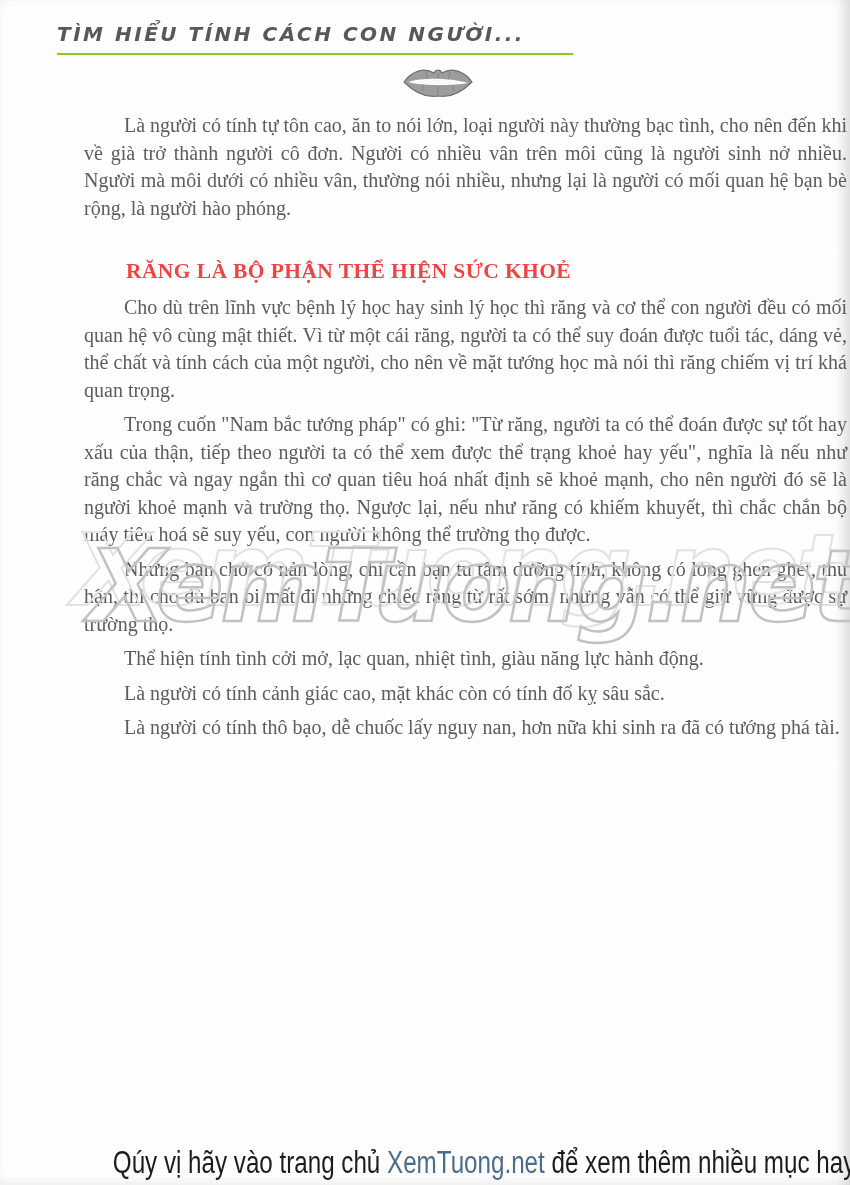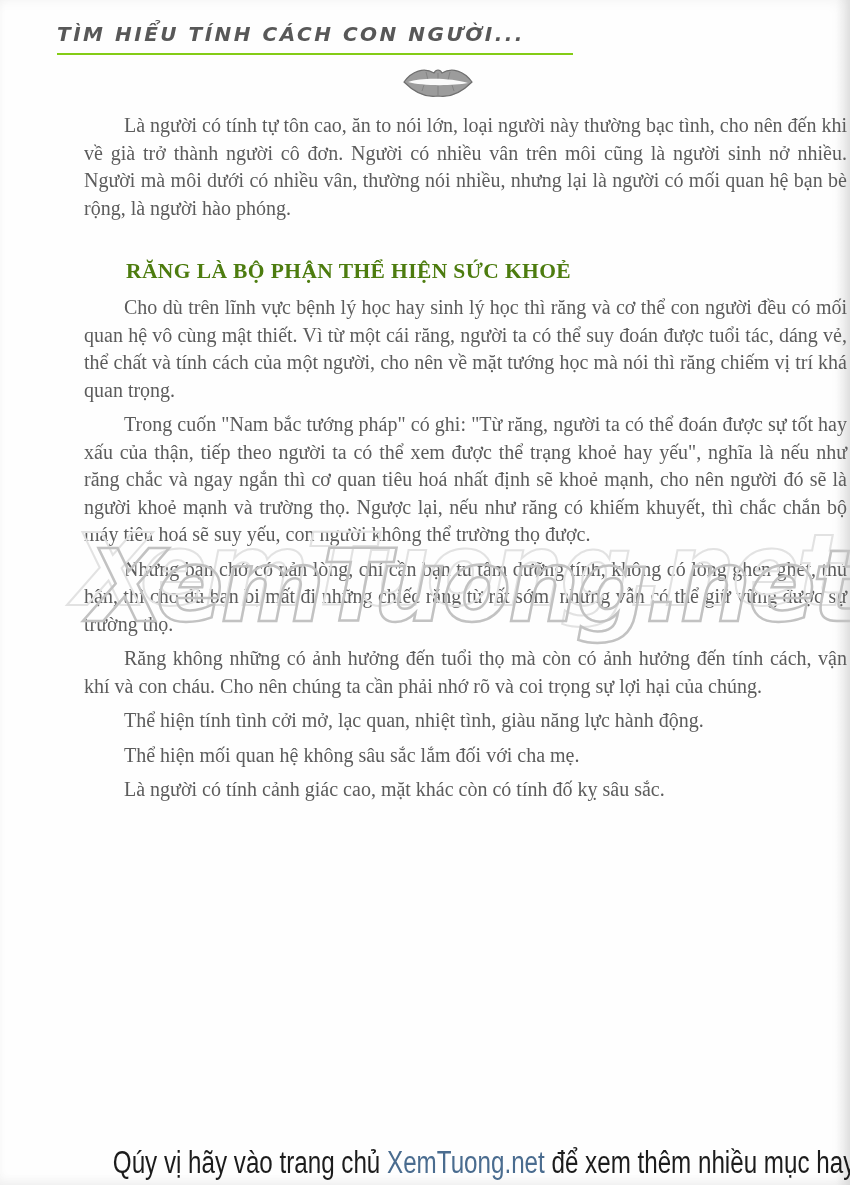--- a/index.html
+++ b/index.html
@@ -20,21 +20,21 @@
   }
   
   .lips{position:absolute;left:398px;top:60px;width:80px;height:44px;z-index:4;}
   
   .body-col{
     position:absolute;left:57px;top:112px;width:763px;z-index:1;
     font-size:20px;line-height:27.5px;color:#5c5c5c;text-align:justify;margin-left:27px;
   }
   .para{margin:0 0 7px 0;text-indent:40px;}
   .section-heading{
-    font-size:21.5px;font-weight:bold;color:#4d7c0f;letter-spacing:0.4px;
+    font-size:21.5px;font-weight:bold;color:#ef4444;letter-spacing:0.4px;
     margin:34px 0 8px 0;text-indent:42px;line-height:30px;text-align:left;
   }
   
   .wm{
     position:absolute;white-space:nowrap;font-family:"DejaVu Sans", sans-serif;
     font-weight:bold;font-style:italic;font-size:100px;letter-spacing:-3px;line-height:130px;
     color:transparent;pointer-events:none;
   }
   .wm-echo{left:72px;top:506px;z-index:2;-webkit-text-stroke:2px #e2e2e2;}
   .wm-main{left:88px;top:522px;z-index:3;-webkit-text-stroke:2.5px #c2c2c2;}
@@ -70,28 +70,27 @@
   <div class="wm wm-main">XemTuong.net</div>
 
   <div class="body-col">
     <p class="para">Là người có tính tự tôn cao, ăn to nói lớn, loại người này thường bạc tình, cho nên đến khi về già trở thành người cô đơn. Người có nhiều vân trên môi cũng là người sinh nở nhiều. Người mà môi dưới có nhiều vân, thường nói nhiều, nhưng lại là người có mối quan hệ bạn bè rộng, là người hào phóng.</p>
 
     <h2 class="section-heading">RĂNG LÀ BỘ PHẬN THỂ HIỆN SỨC KHOẺ</h2>
 
     <p class="para">Cho dù trên lĩnh vực bệnh lý học hay sinh lý học thì răng và cơ thể con người đều có mối quan hệ vô cùng mật thiết. Vì từ một cái răng, người ta có thể suy đoán được tuổi tác, dáng vẻ, thể chất và tính cách của một người, cho nên về mặt tướng học mà nói thì răng chiếm vị trí khá quan trọng.</p>
     <p class="para">Trong cuốn "Nam bắc tướng pháp" có ghi: "Từ răng, người ta có thể đoán được sự tốt hay xấu của thận, tiếp theo người ta có thể xem được thể trạng khoẻ hay yếu", nghĩa là nếu như răng chắc và ngay ngắn thì cơ quan tiêu hoá nhất định sẽ khoẻ mạnh, cho nên người đó sẽ là người khoẻ mạnh và trường thọ. Ngược lại, nếu như răng có khiếm khuyết, thì chắc chắn bộ máy tiêu hoá sẽ suy yếu, con người không thể trường thọ được.</p>
     <p class="para">Nhưng bạn chớ có nản lòng, chỉ cần bạn tu tâm dưỡng tính, không có lòng ghen ghét, thù hận, thì cho dù bạn bị mất đi những chiếc răng từ rất sớm, nhưng vẫn có thể giữ vững được sự trường thọ.</p>
-    <p class="para">Răng không những có ảnh hưởng đến tuổi thọ mà còn có ảnh hưởng đến tính cách, vận khí và con cháu. Cho nên chúng ta cần phải nhớ rõ và coi trọng sự lợi hại của chúng.</p>
 
     <p class="para">Thể hiện tính tình cởi mở, lạc quan, nhiệt tình, giàu năng lực hành động.</p>
 
-    <p class="para">Thể hiện mối quan hệ không sâu sắc lắm đối với cha mẹ.</p>
 
     <p class="para">Là người có tính cảnh giác cao, mặt khác còn có tính đố kỵ sâu sắc.</p>
 
+    <p class="para">Là người có tính thô bạo, dễ chuốc lấy nguy nan, hơn nữa khi sinh ra đã có tướng phá tài.</p>
 
   </div>
 
   <div class="footer">
     <span class="footer-inner"><span>Qúy vị hãy vào trang chủ </span><span class="footer-brand">XemTuong.net</span><span> để xem thêm nhiều mục hay khác</span></span>
   </div>
 
 </div>
 
 </body></html>

